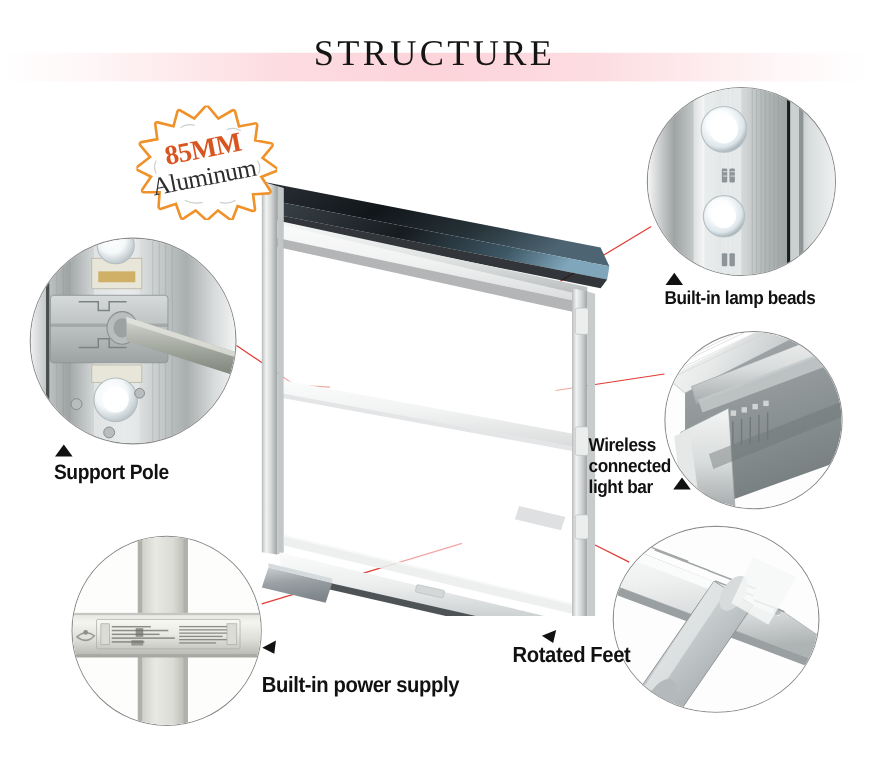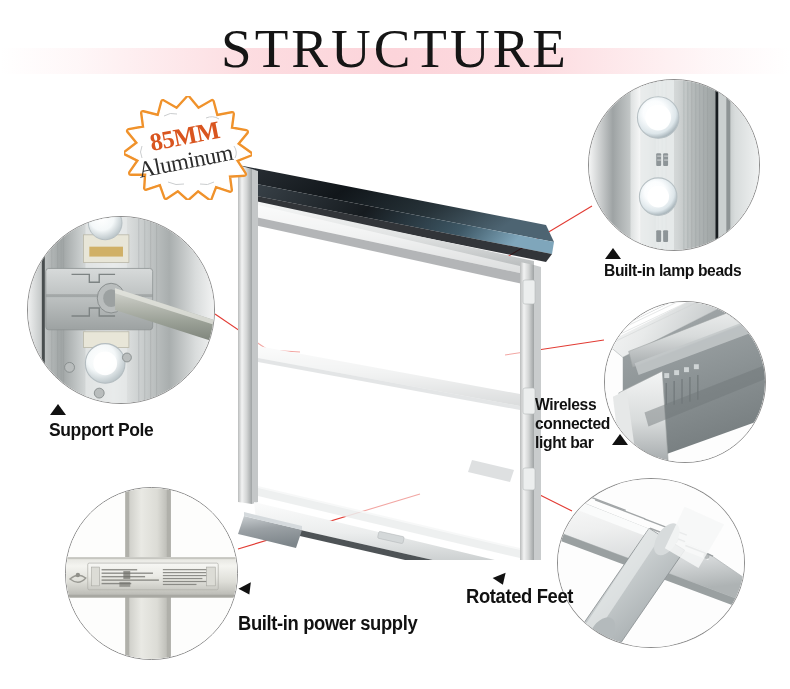--- a/index.html
+++ b/index.html
@@ -21,21 +21,21 @@
         rgba(252,214,219,0.85) 32%,
         rgba(252,212,218,1) 50%,
         rgba(252,214,219,0.85) 68%,
         rgba(253,222,226,0.25) 90%,
         rgba(255,255,255,0) 100%);
   }
   .page-title{
     position:absolute;left:0;top:22px;width:790px;
     text-align:center;
     font-family:"Liberation Serif", serif;
-    font-size:55px;
+    font-size:33px;
     line-height:54px;
     letter-spacing:3px;
     color:#151515;
     font-weight:400;
     white-space:nowrap;
   }
 
   
   .circle{
     position:absolute;

